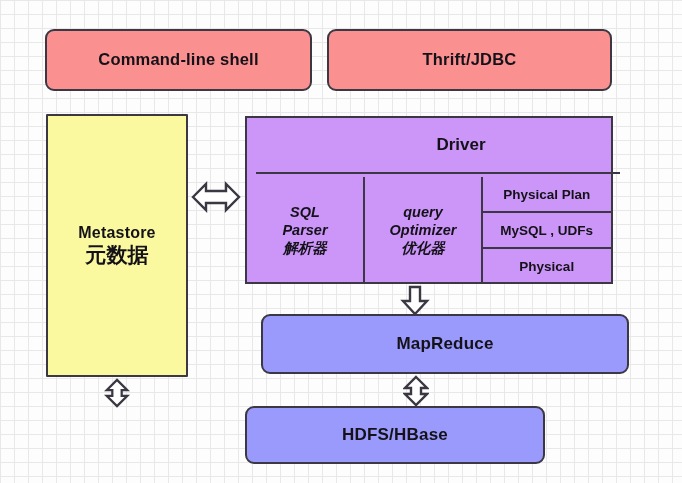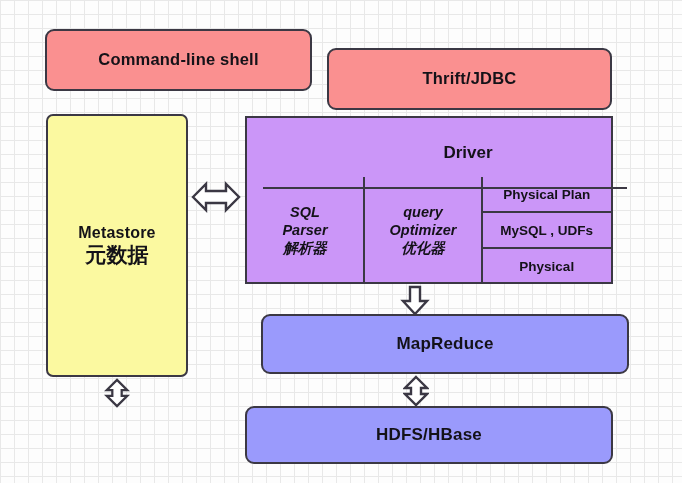--- a/index.html
+++ b/index.html
@@ -30,41 +30,41 @@
     flex-direction: column;
     align-items: center;
     justify-content: center;
     text-align: center;
     color: #141218;
     font-weight: bold;
     line-height: 1.18;
     letter-spacing: 0.2px;
   }
   .rounded { border-radius: 9px; }
-  .sq { border-radius: 7px; }
+  .sq { border-radius: 1px; }
 
   
   #box-cli   { left: 45px;  top: 29px;  width: 267px; height: 62px; font-size: 16.5px; }
-  #box-thrift{ left: 327px; top: 29px;  width: 285px; height: 62px; font-size: 16.5px; margin-top: 19px; }
+  #box-thrift{ left: 327px; top: 29px;  width: 285px; height: 62px; font-size: 16.5px; }
 
   
   #box-metastore { left: 46px; top: 114px; width: 142px; height: 263px; font-size: 16px; }
   #box-metastore .l2 { font-size: 21px; text-align: center; }
   #box-derby { left: 46px; top: 405px; width: 142px; height: 58px; font-size: 14.5px; }
 
   
   #driver-wrap {
     position: absolute;
     left: 245px; top: 116px; width: 368px; height: 168px;
     box-sizing: border-box;
     border: 2.5px solid #3b3844;
     background: #cb96f8;
   }
   #driver-title {
-    position: absolute; left: 16px; top: 0; width: 100%; height: 71px;
+    position: absolute; left: 9px; top: 0; width: 100%; height: 56px;
     box-sizing: border-box;
     border-bottom: 2.5px solid #3b3844;
     display: flex; align-items: center; justify-content: center;
     font-weight: bold; font-size: 17px; color: #141218; padding-left: 46px;
   }
   #driver-cols {
     position: absolute; left: 0; top: 59px; width: 100%; height: 106px;
     display: flex;
   }
   .dcol {
@@ -82,21 +82,21 @@
     flex: 1;
     box-sizing: border-box;
     display: flex; align-items: center; justify-content: center;
     font-weight: bold; font-size: 13.5px; color: #141218;
     border-bottom: 2.5px solid #3b3844;
   }
   .stack-cell:last-child { border-bottom: none; }
 
   
   #box-mapreduce { left: 245px; top: 314px; width: 368px; height: 60px; font-size: 17px; margin-left: 16px; }
-  #box-hdfs      { left: 245px; top: 406px; width: 368px; height: 58px; font-size: 17px; }
+  #box-hdfs      { left: 245px; top: 406px; width: 300px; height: 58px; font-size: 17px; }
 
   
   .arrow { position: absolute; }
   .arrow svg { display: block; }
   #arrow-meta-driver { left: 191px; top: 180px; }
   #arrow-driver-mr   { left: 400px; top: 285px; }
   #arrow-mr-hdfs     { left: 403px; top: 375px; }
   #arrow-meta-derby  { left: 104px; top: 378px; }
 </style>
 </head>

